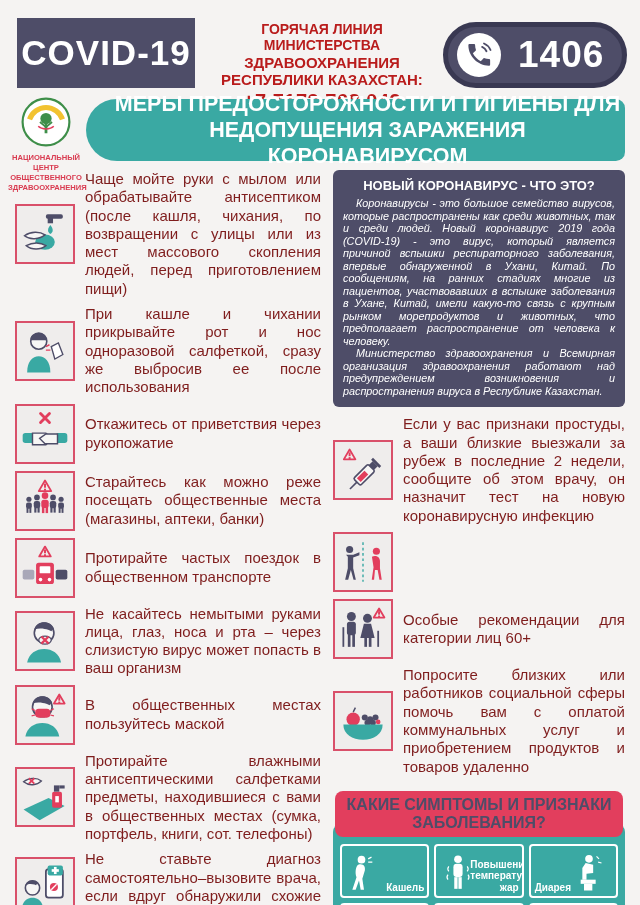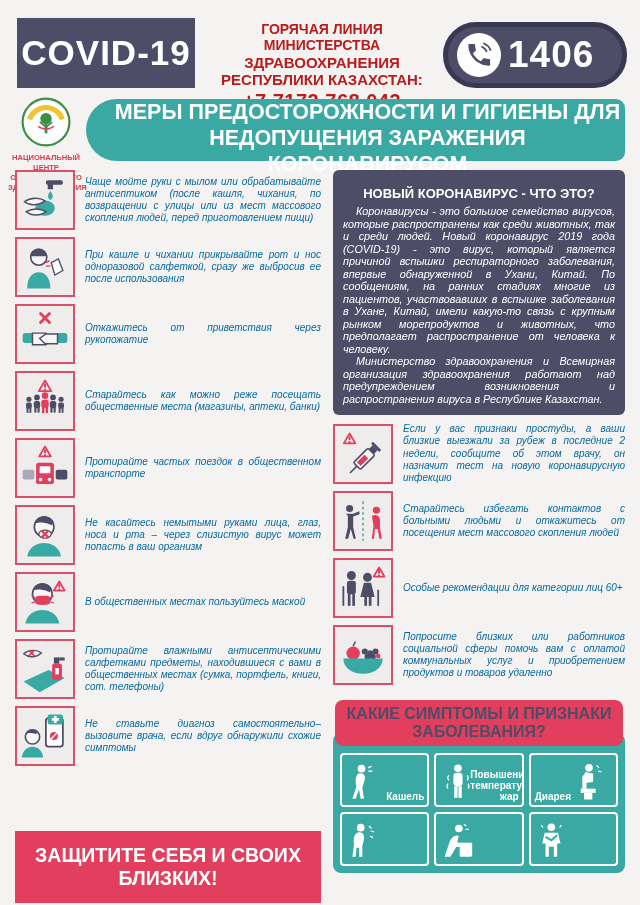--- a/index.html
+++ b/index.html
@@ -10,46 +10,46 @@
   
   .covid-box{position:absolute;left:17px;top:18px;width:178px;height:70px;
     background:#4e4d68;display:flex;align-items:center;justify-content:center;}
   .covid-label{color:#fff;font-size:35px;font-weight:bold;letter-spacing:1px;}
   .hotline{position:absolute;left:203px;top:21px;width:238px;text-align:center;color:#b91c1c;}
   .hl1{font-size:14px;font-weight:bold;}
   .hl2{font-size:15px;font-weight:bold;margin-top:1px;}
   .hl-phone{font-size:20px;font-weight:bold;margin-top:2px;letter-spacing:0.5px;}
   .pill{position:absolute;right:13px;top:22px;width:184px;height:66px;box-sizing:border-box;
     background:#4e4d68;border:5px solid #393852;border-radius:36px;
-    display:flex;align-items:center;gap:7px;padding:0 9px;}
+    display:flex;align-items:center;gap:17px;padding:0 9px;}
   .pill-circle{width:44px;height:44px;border-radius:50%;background:#fff;flex:0 0 44px;
     display:flex;align-items:center;justify-content:center;}
   .pill-number{color:#fff;font-size:37px;font-weight:bold;letter-spacing:1px;}
   
   .logo{position:absolute;left:8px;top:96px;width:76px;text-align:center;}
   .logo svg{width:52px;height:52px;}
   .logo-text{color:#d93a50;font-size:7.6px;font-weight:bold;line-height:1.3;margin-top:1px;}
   .main-banner{position:absolute;left:86px;top:99px;width:539px;height:62px;box-sizing:border-box;
     background:#3aa9a3;border-radius:34px 10px 10px 34px;padding-left:24px;
-    display:flex;flex-direction:column;align-items:center;justify-content:space-between;
+    display:flex;flex-direction:column;align-items:center;justify-content:center;
     color:#fff;font-weight:bold;font-size:21.5px;line-height:1.22;text-align:center;}
   
   .columns{position:absolute;top:170px;left:15px;width:610px;display:flex;gap:12px;}
   .col-left{width:306px;display:flex;flex-direction:column;height:733px;}
   .col-right{width:292px;display:flex;flex-direction:column;height:733px;}
   .tip{display:flex;gap:10px;align-items:center;margin-bottom:7px;}
   .tip-icon{flex:0 0 60px;width:60px;height:60px;box-sizing:border-box;background:#efedec;
     border:2px solid #d9506a;display:flex;align-items:center;justify-content:center;}
   .tip-icon svg{width:50px;height:50px;display:block;}
-  .tip-text{flex:1;font-size:10px;line-height:1.22;color:#0369a1;text-align:justify;font-style:italic;}
+  .tip-text{flex:1;font-size:15px;line-height:1.22;color:#7f1d1d;text-align:justify;}
   .protect-banner{margin-top:auto;height:48px;background:#e23e5d;color:#fff;
     display:flex;align-items:center;justify-content:center;text-align:center;
     font-weight:bold;font-size:19.5px;padding:12px 8px;}
   
-  .info-box{background:#4e4d68;border-radius:6px;color:#fff;padding:16px 10px 10px;margin-bottom:8px;}
+  .info-box{background:#4e4d68;border-radius:6px;color:#fff;padding:8px 10px 10px;margin-bottom:8px;}
   .info-title{text-align:center;font-weight:bold;font-size:13px;margin-bottom:4px;}
   .info-para{font-size:10.8px;line-height:1.16;text-align:justify;text-indent:13px;margin:0;font-style:italic;}
   
   .symptoms-banner{position:relative;z-index:2;margin:8px 2px 0;background:#e23e5d;color:#4e4d68;
     font-weight:bold;font-size:16px;text-align:center;padding:5px 2px;border-radius:8px;}
   .symptoms-box{margin-top:-13px;background:#3aa9a3;border-radius:8px;padding:20px 7px 7px;}
   .symptoms-grid{display:grid;grid-template-columns:repeat(3,1fr);gap:5px;}
   .symptom-cell{position:relative;height:50px;border:2px solid #fff;border-radius:4px;overflow:hidden;}
   .symptom-cell svg{position:absolute;left:2px;bottom:1px;height:44px;width:40px;}
   .symptom-cell.icon-right svg{left:auto;right:2px;}
@@ -278,21 +278,20 @@
           <div class="tip">
             <div class="tip-icon">
               <svg viewBox="0 0 56 56">
                 <path d="M28 6v44" stroke="#39a9a3" stroke-width="1.6" stroke-dasharray="3 3"></path>
                 <circle cx="13" cy="14" r="4" fill="#4e4d68"></circle>
                 <path d="M9 20h8l7-3v3.4l-7 2.6v12l3 13h-2.6l-3-11l-3 11H8l3-13V22z" fill="#4e4d68"></path>
                 <circle cx="43" cy="16" r="4" fill="#e23e5d"></circle>
                 <path d="M38 22c4-2 9 0 9 5v8l2 13h-2.6l-2-11h-3l-1 11h-2.6l2-14z" fill="#e23e5d"></path>
               </svg>
             </div>
-            <div class="tip-text">Старайтесь избегать контактов с больными людьми и откажитесь от посещения мест массового скопления людей</div>
           </div>
           <div class="tip">
             <div class="tip-icon">
               <svg viewBox="0 0 56 56">
                 <path d="M46 5l6 10.2H40z" fill="none" stroke="#e23e5d" stroke-width="2" stroke-linejoin="round"></path>
                 <rect x="44.9" y="8" width="2.2" height="3.96" fill="#e23e5d"></rect>
                 <rect x="44.9" y="12.92" width="2.2" height="2.2" fill="#e23e5d"></rect>
                 <circle cx="15" cy="14" r="5" fill="#4e4d68"></circle>
                 <rect x="10" y="20" width="10" height="15" rx="3" fill="#4e4d68"></rect>
                 <rect x="11" y="34" width="3" height="14" fill="#4e4d68"></rect>

